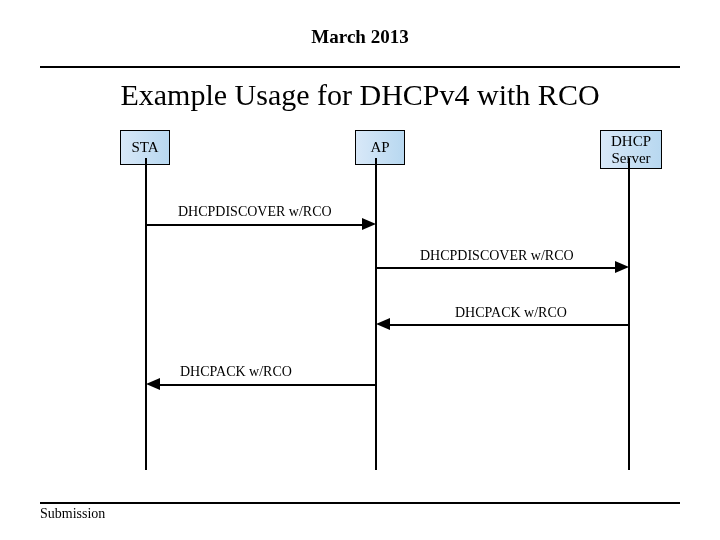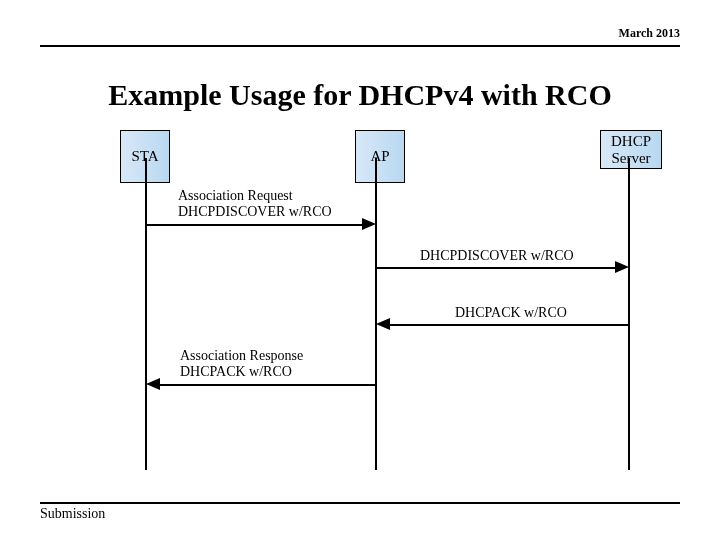--- a/index.html
+++ b/index.html
@@ -10,50 +10,50 @@
     font-family: "Times New Roman", Times, serif;
     position: relative;
     color: #000;
   }
   .header {
     position: absolute;
     top: 26px;
     left: 40px;
     right: 40px;
     display: flex;
-    justify-content: flex-end;
+    justify-content: center;
     border-bottom: 2px solid #000;
-    padding-bottom: 4px;
+    padding-bottom: 18px;
     font-weight: bold;
-    font-size: 12px;
+    font-size: 19px;
   }
   .title {
     position: absolute;
     top: 78px;
     left: 0;
     right: 0;
     text-align: center;
-    font-weight: bold;
+    font-weight: normal;
     font-size: 30px;
   }
   .diagram {
     position: absolute;
     top: 130px;
     left: 40px;
     right: 40px;
     height: 340px;
   }
   .actor-box {
     position: absolute;
     top: 0;
     background: linear-gradient(to right, #d8e8f8, #b8d8f0);
     border: 1px solid #000;
     font-size: 15px;
     text-align: center;
-    padding: 17px 10px;
+    padding: 8px 10px;
     min-width: 50px;
   }
   .actor-sta { left: 80px; }
   .actor-ap { left: 315px; }
   .actor-dhcp { left: 560px; padding: 2px 10px; line-height: 1.1; }
   .lifeline {
     position: absolute;
     top: 28px;
     bottom: 0;
     width: 2px;
@@ -126,36 +126,36 @@
   <div class="actor-box actor-dhcp">
     <span>DHCP</span><br>
     <span>Server</span>
   </div>
 
   <div class="lifeline ll-sta"></div>
   <div class="lifeline ll-ap"></div>
   <div class="lifeline ll-dhcp"></div>
 
   <div class="msg-label" style="left:138px; top:58px;">
-    <span>Association Request</span><br>
+    <br>
     <span>DHCPDISCOVER w/RCO</span>
   </div>
   <div class="arrow-line" style="left:106px; top:94px; width:218px;"></div>
   <div class="arrow-head-right" style="left:322px; top:88px;"></div>
 
   <div class="msg-label" style="left:380px; top:118px;">DHCPDISCOVER w/RCO</div>
   <div class="arrow-line" style="left:336px; top:137px; width:241px;"></div>
   <div class="arrow-head-right" style="left:575px; top:131px;"></div>
 
   <div class="msg-label" style="left:415px; top:175px;">DHCPACK w/RCO</div>
   <div class="arrow-line" style="left:348px; top:194px; width:240px;"></div>
   <div class="arrow-head-left" style="left:336px; top:188px;"></div>
 
   <div class="msg-label" style="left:140px; top:218px;">
-    <span>Association Response</span><br>
+    <br>
     <span>DHCPACK w/RCO</span>
   </div>
   <div class="arrow-line" style="left:118px; top:254px; width:218px;"></div>
   <div class="arrow-head-left" style="left:106px; top:248px;"></div>
 
 </div>
 
 <div class="footer">
   <span>Submission</span>
 </div>

